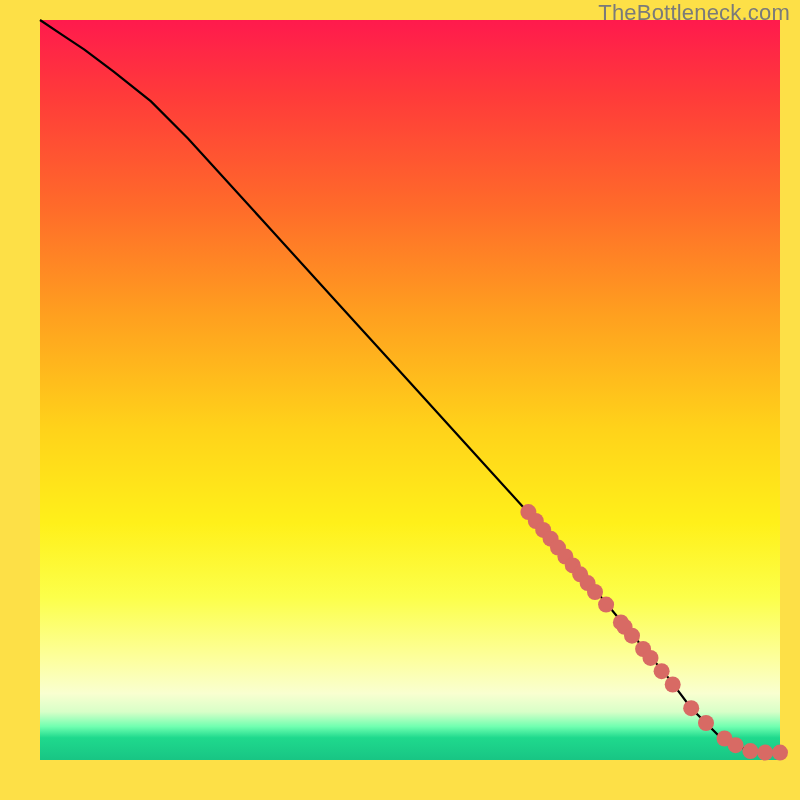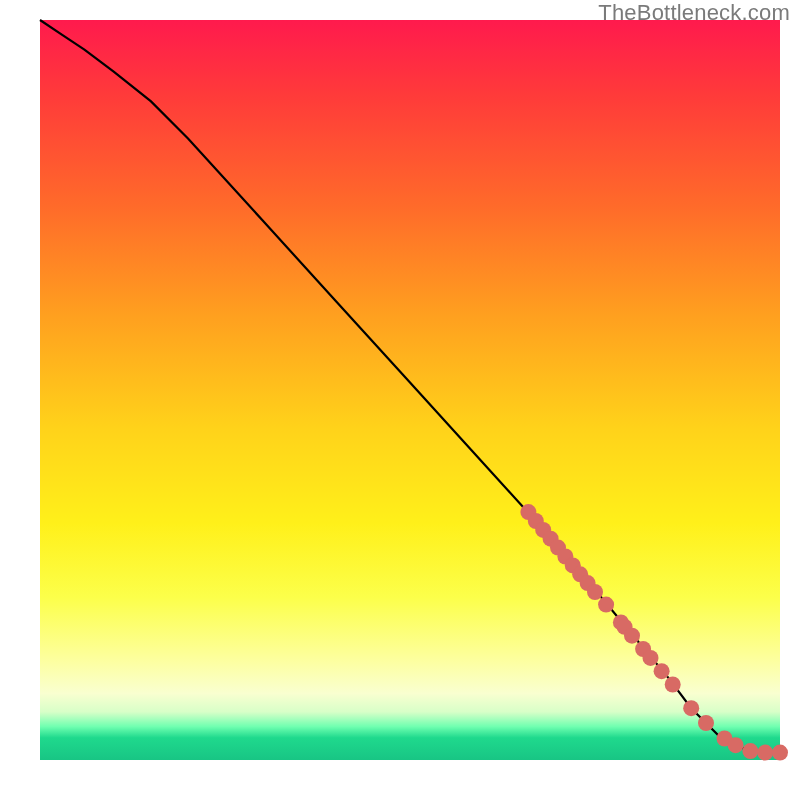--- a/index.html
+++ b/index.html
@@ -8,21 +8,21 @@
     width: 800px;
     height: 800px;
     background: #000;
     overflow: hidden;
     font-family: Arial, Helvetica, sans-serif;
   }
   .frame {
     position: relative;
     width: 800px;
     height: 800px;
-    background: #ffffff;
+    background: #fde047;
   }
   .plot-area {
     position: absolute;
     left: 40px;
     top: 20px;
     width: 740px;
     height: 740px;
     
     background: linear-gradient(
       to bottom,

